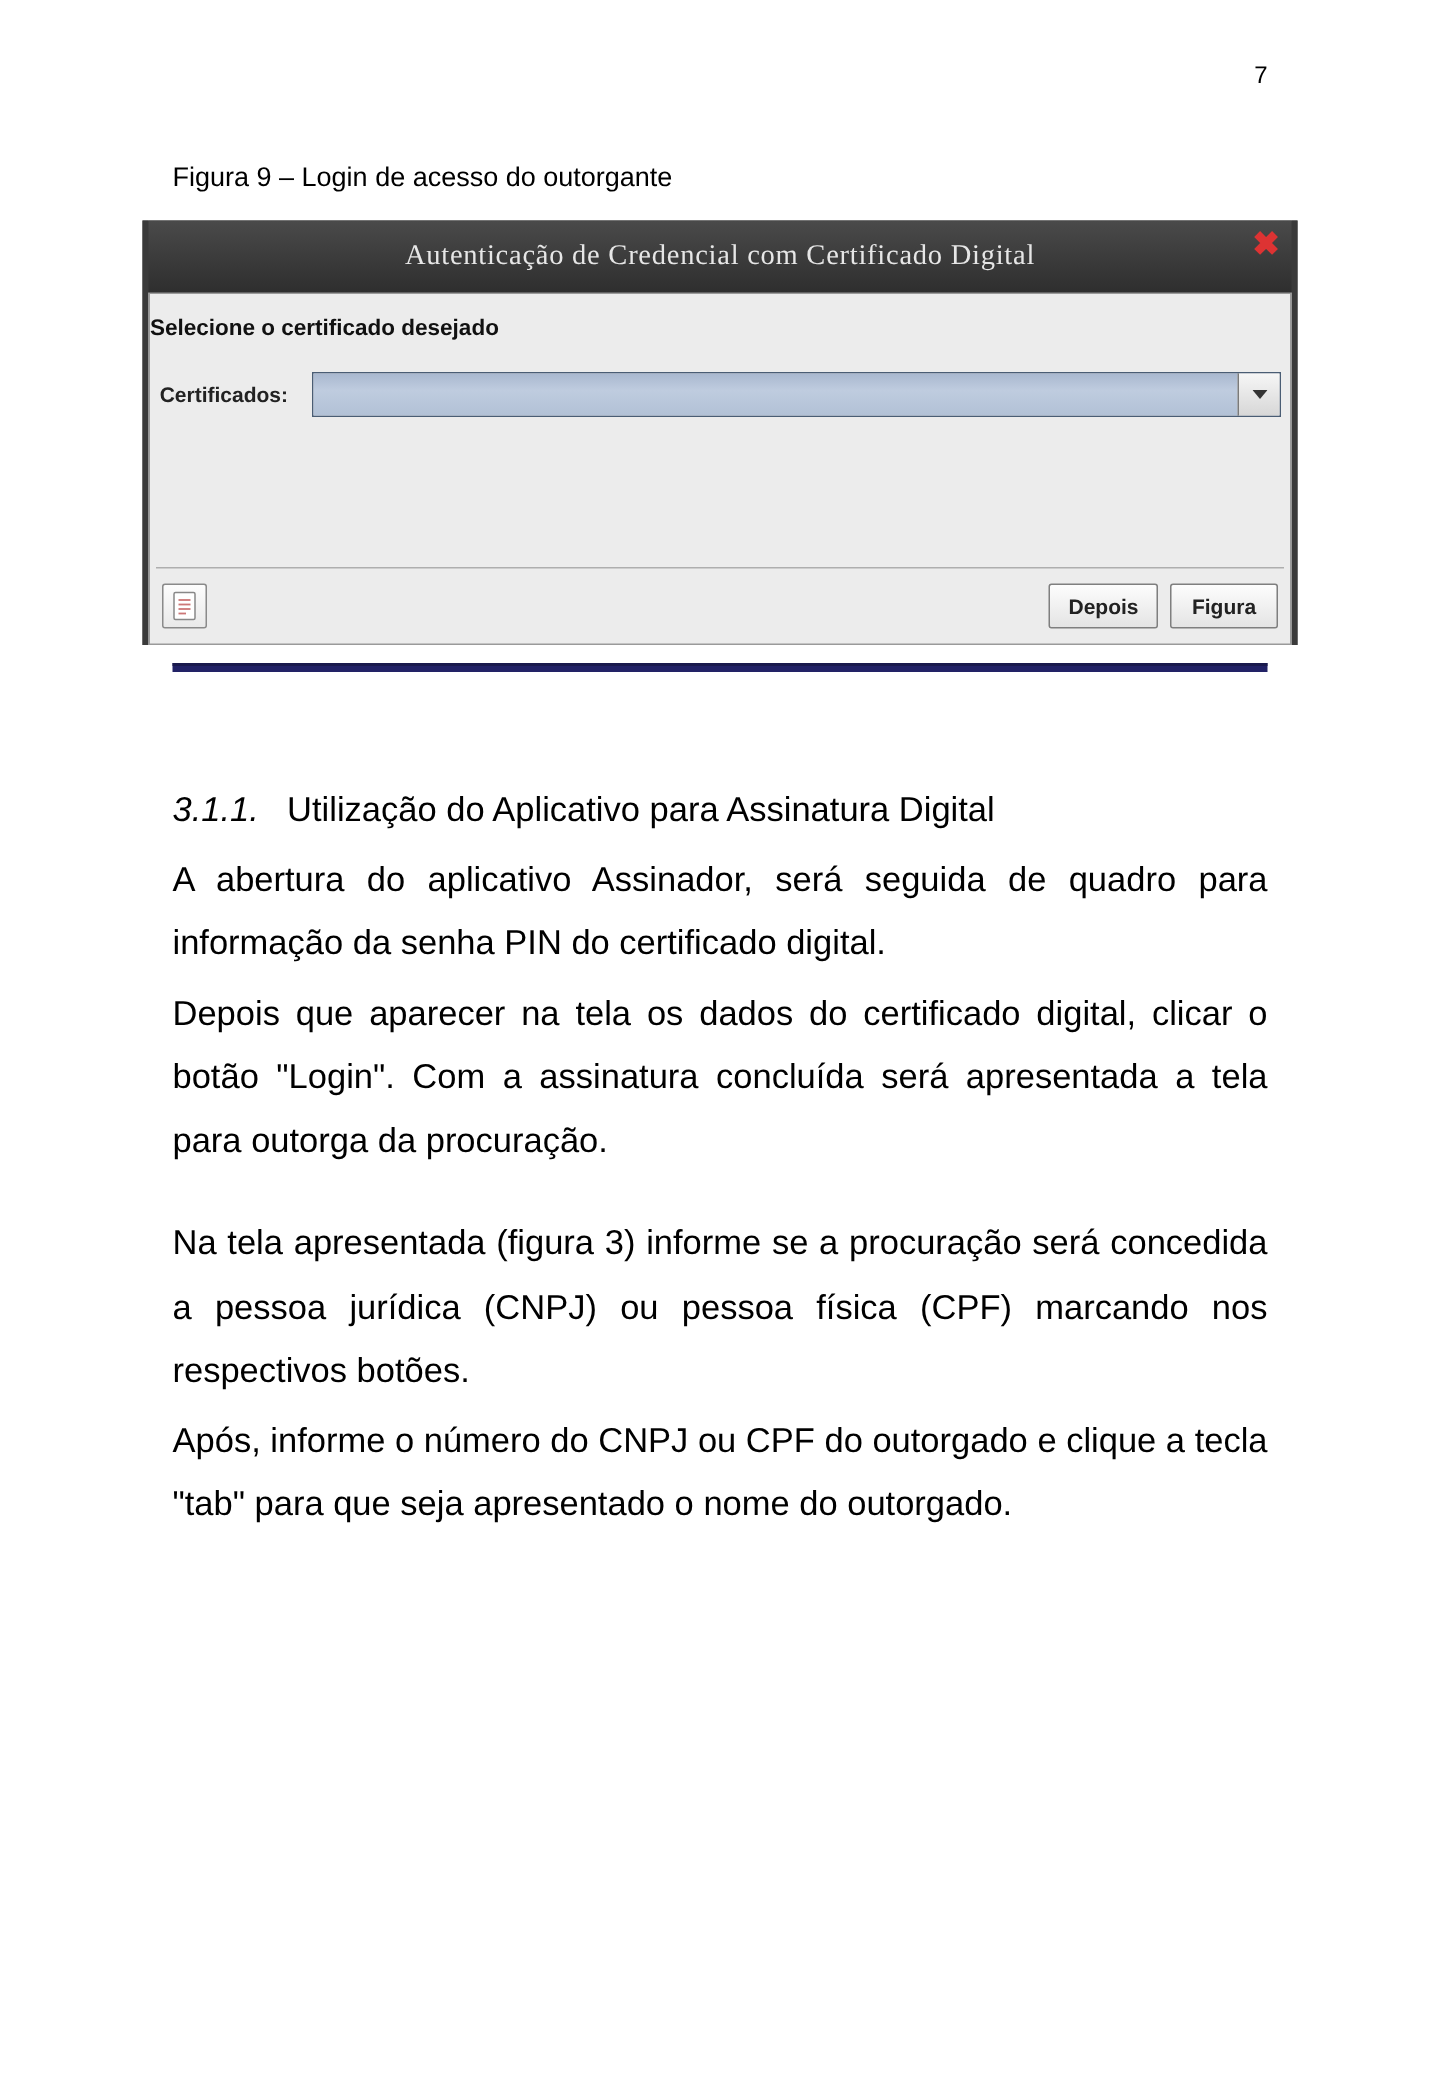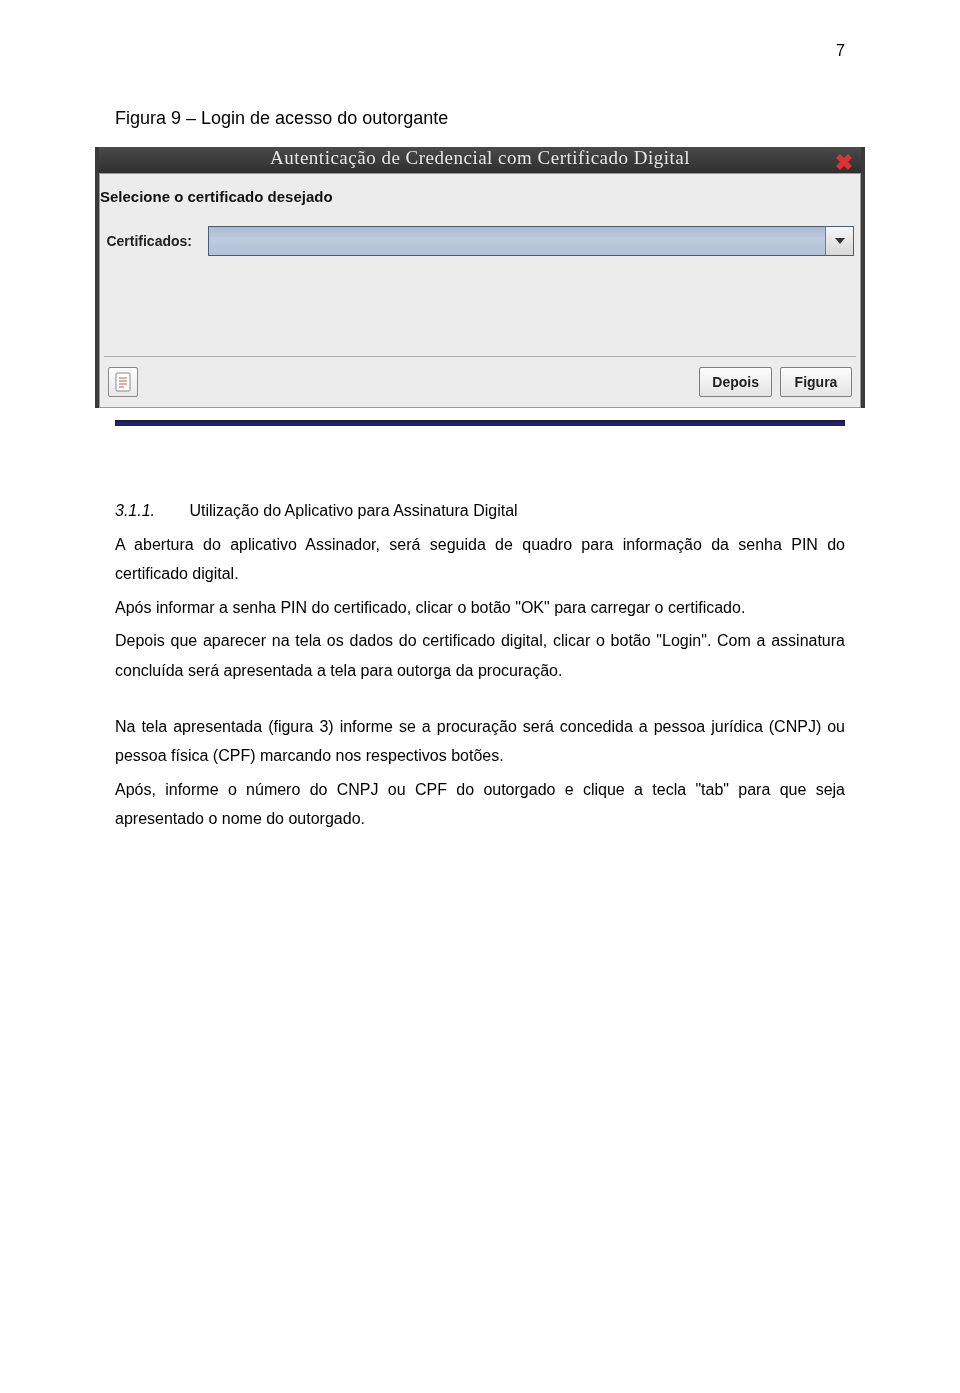--- a/index.html
+++ b/index.html
@@ -31,23 +31,24 @@
   
   .app-window {
     width: 770px;
     margin: 0 auto 0 -20px;
     border: 4px solid #3a3a3a;
     border-top: 0;
     border-bottom: 0;
     background: #3a3a3a;
   }
   .titlebar {
-    height: 26px;
+    height: 48px;
     background: linear-gradient(#4a4a4a, #2e2e2e);
     display: flex;
+    align-items: center;
     justify-content: center;
     position: relative;
   }
   .titlebar-text {
     color: #e6e6e6;
     font-family: Georgia, 'Times New Roman', serif;
     font-size: 19px;
     letter-spacing: 0.5px;
   }
   .close-x {
@@ -154,21 +155,21 @@
   .window-underline {
     height: 6px;
     background: #226;
     border-top: 2px solid #1a1a4d;
     margin-top: -2px;
   }
 
   
   .body-text {
     margin-top: 70px;
-    font-size: 16px;
+    font-size: 23px;
     line-height: 1.85;
     text-align: justify;
   }
   .section-num {
     font-style: italic;
     display: inline-block;
     min-width: 70px;
   }
   .section-title { }
   .para { margin-top: 4px; }
@@ -223,21 +224,20 @@
   <div class="window-underline"></div>
 
   <div class="body-text">
 
     <div class="section-block">
       <div>
         <span class="section-num">3.1.1.</span>
         <span class="section-title">Utilização do Aplicativo para Assinatura Digital</span>
       </div>
       <div class="para">A abertura do aplicativo Assinador, será seguida de quadro para informação da senha PIN do certificado digital.</div>
-      <div class="para">Após informar a senha PIN do certificado, clicar o botão "OK" para carregar o certificado.</div>
       <div class="para">Depois que aparecer na tela os dados do certificado digital, clicar o botão "Login". Com a assinatura concluída será apresentada a tela para outorga da procuração.</div>
     </div>
 
     <div class="section-block">
       <div class="para">Na tela apresentada (figura 3) informe se a procuração será concedida a pessoa jurídica (CNPJ) ou pessoa física (CPF) marcando nos respectivos botões.</div>
       <div class="para">Após, informe o número do CNPJ ou CPF do outorgado e clique a tecla "tab" para que seja apresentado o nome do outorgado.</div>
     </div>
 
   </div>
 </div>

